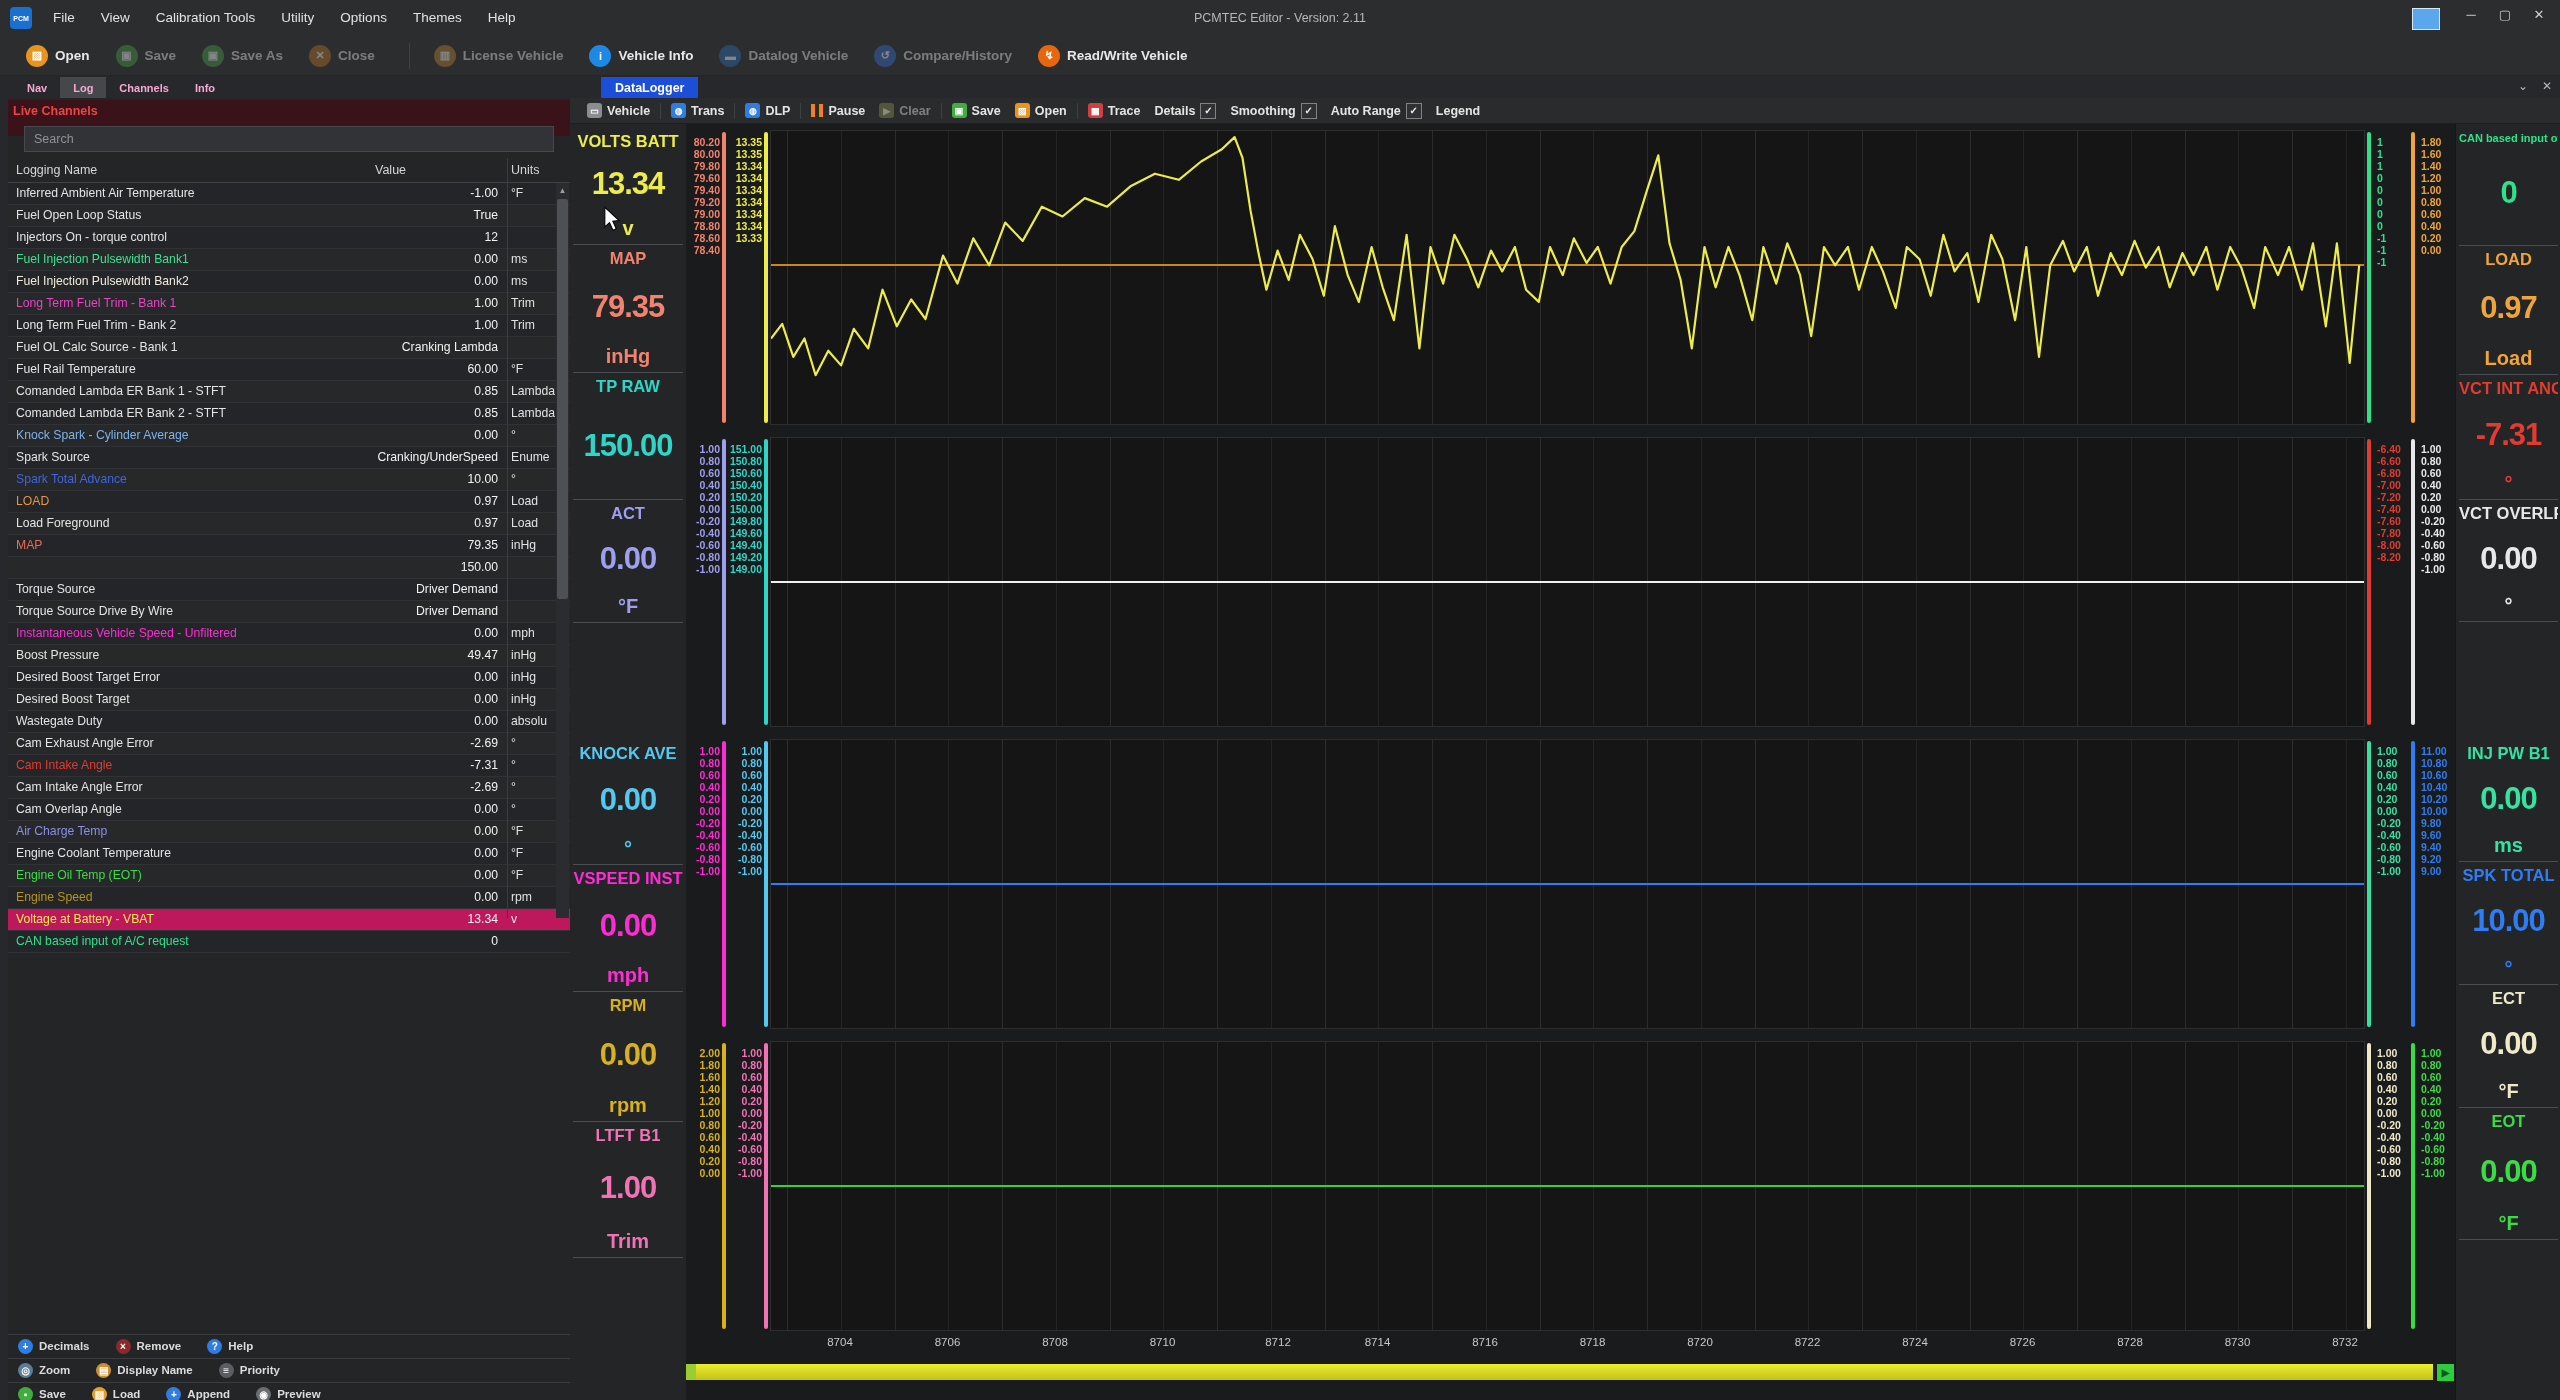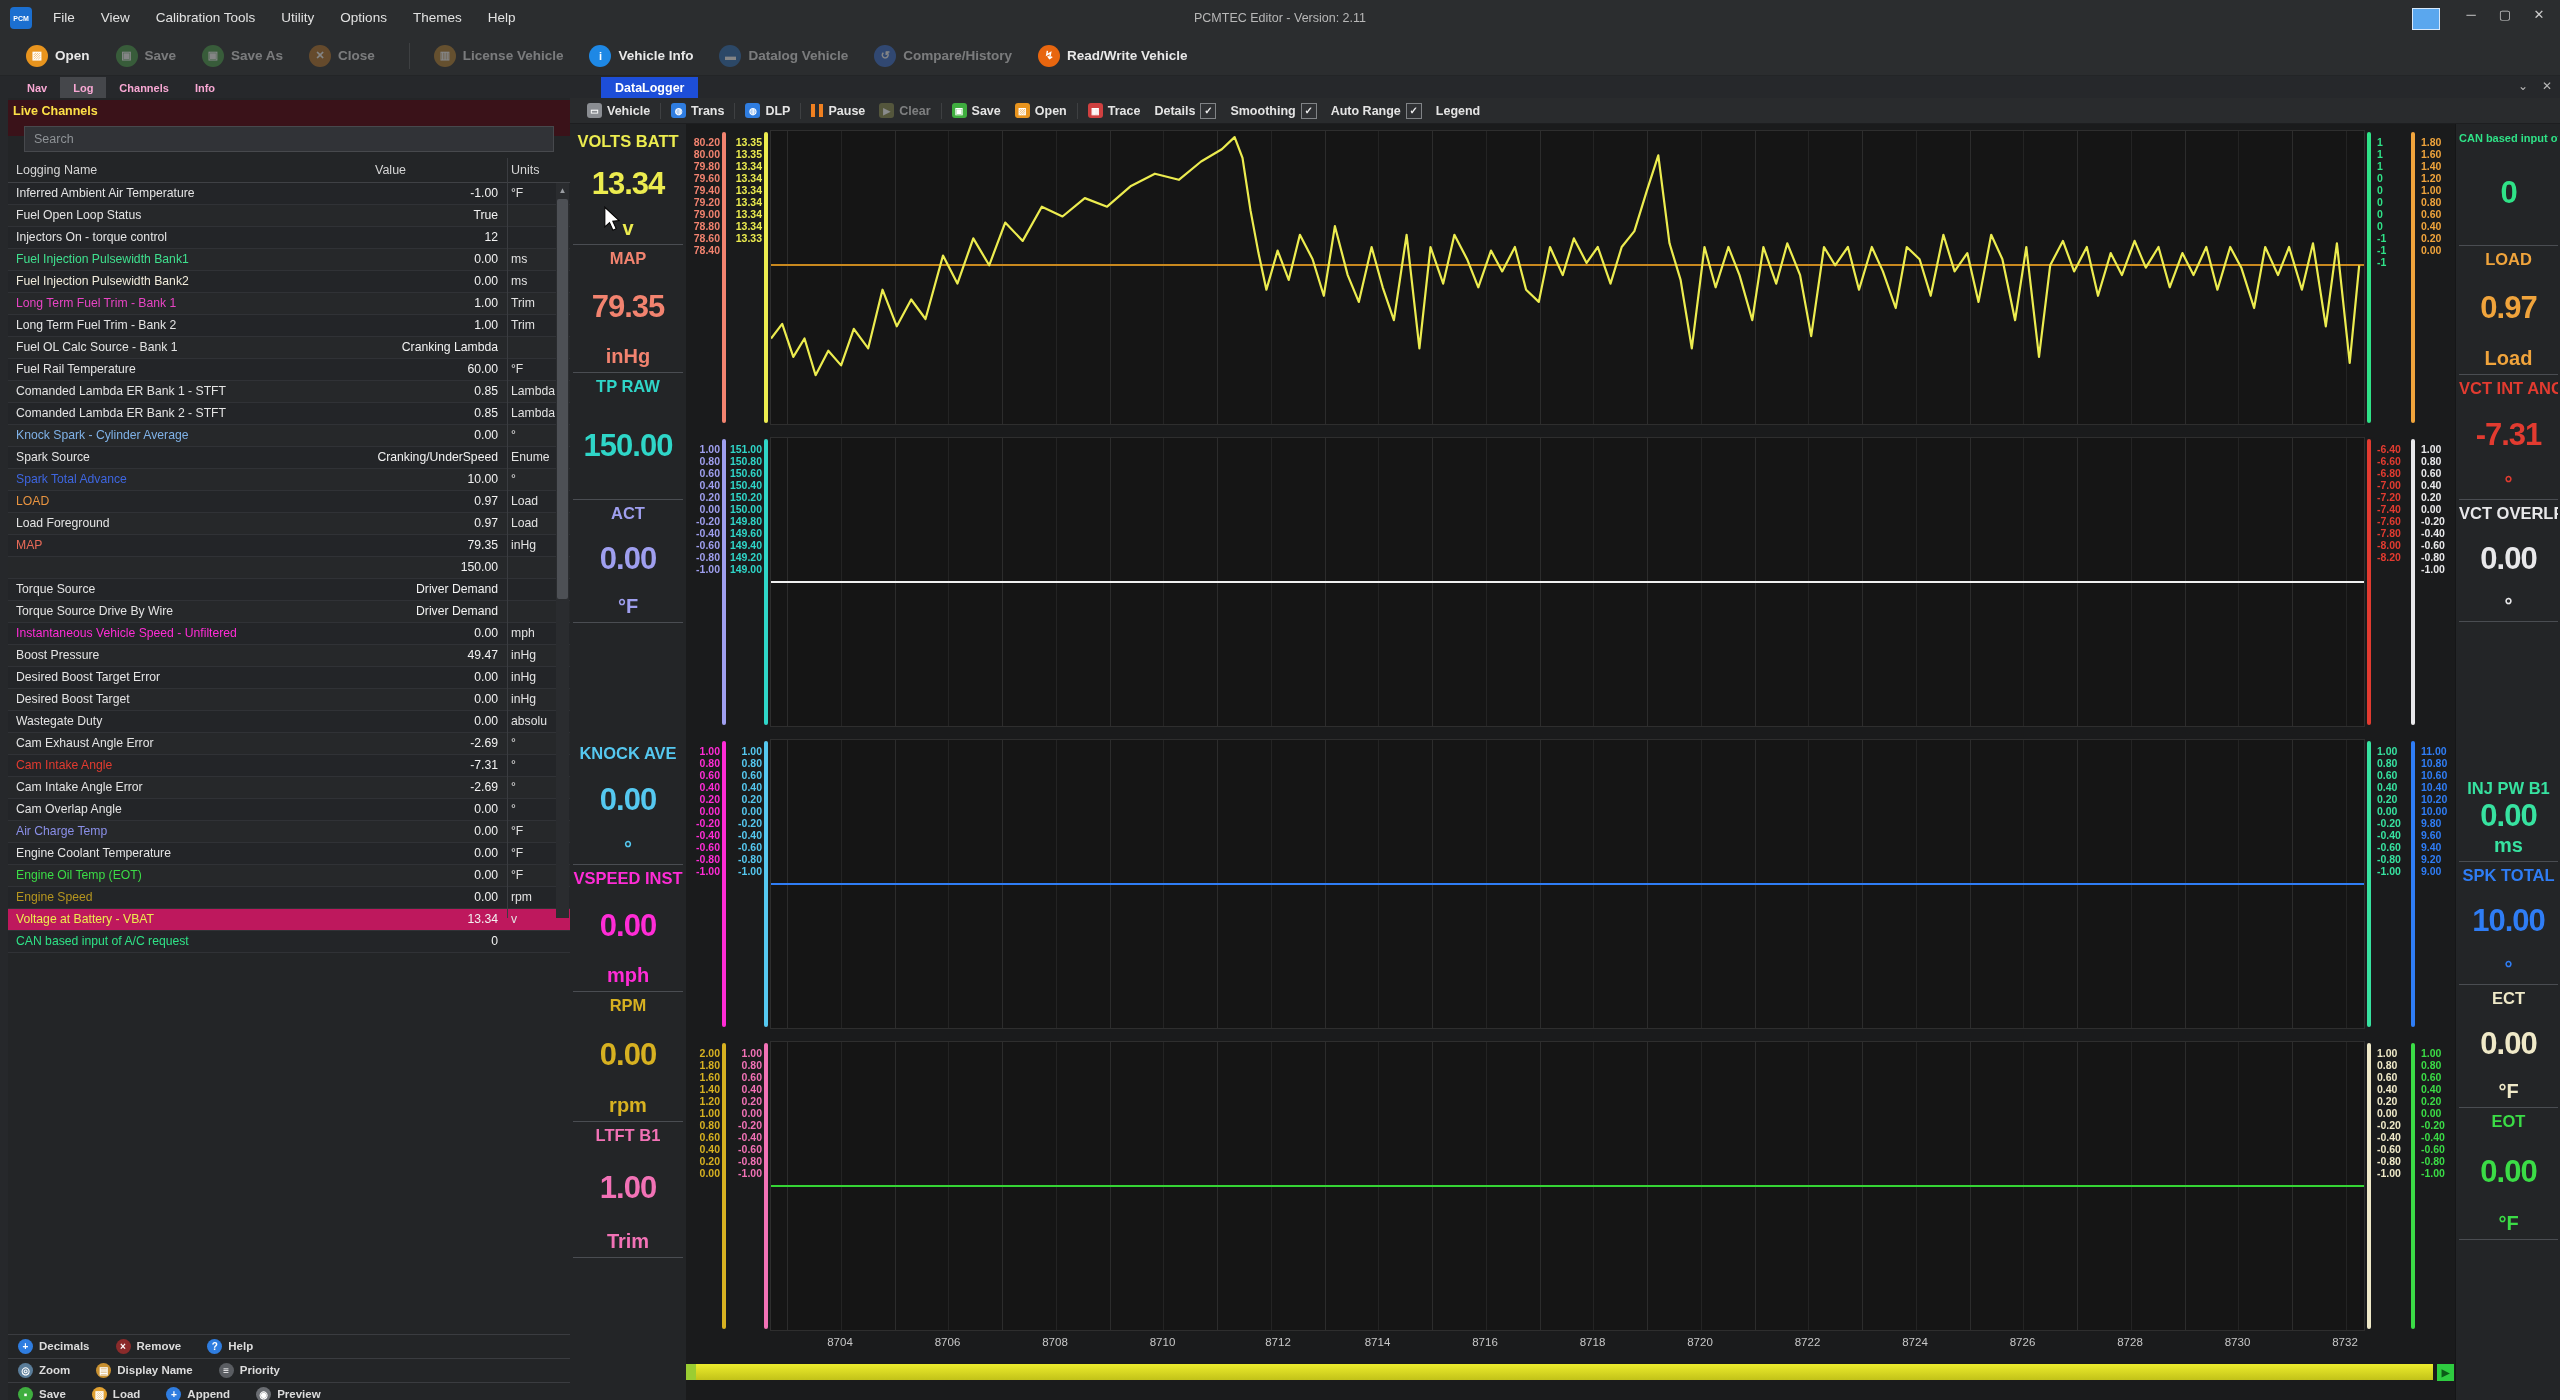--- a/index.html
+++ b/index.html
@@ -36,21 +36,21 @@
   .ltab{display:inline-block;padding:0 13px;line-height:23px;font-size:11px;color:#f9a8d4;font-weight:bold;}
   .ltab.active{background:#45474b;}
   .lefttabs{position:absolute;left:14px;top:0;}
   .dltab{position:absolute;left:601px;top:0;height:23px;line-height:23px;padding:0 14px;
          background:#1d4ed8;color:#fff;font-size:12.5px;font-weight:bold;}
   .tabrow-icons{position:absolute;right:8px;top:2px;display:flex;gap:14px;color:#b8b8b8;font-size:12px;}
 
   
   .leftpanel{position:absolute;left:8px;top:98px;width:562px;height:1302px;background:#232527;overflow:hidden;}
   .lc-header{position:absolute;left:0;top:2px;width:562px;height:36px;background:#3a1219;
-             color:#fde047;font-size:12.5px;font-weight:bold;line-height:22px;padding-left:5px;box-sizing:border-box;}
+             color:#ef4444;font-size:12.5px;font-weight:bold;line-height:22px;padding-left:5px;box-sizing:border-box;}
   .searchbox{position:absolute;left:16px;top:28px;width:530px;height:26px;background:#313337;
              border:1px solid #47494d;box-sizing:border-box;color:#e6e6e6;font-size:12.5px;
              padding:0 9px;font-family:"Liberation Sans",sans-serif;}
   .searchbox::placeholder{color:#8e9296;}
   .theader{position:absolute;left:0;top:60px;width:562px;height:24px;border-bottom:1px solid #3f4145;
            font-size:12.5px;color:#d6d6d6;}
   .theader span{position:absolute;line-height:24px;}
   .th-name{left:8px;} .th-value{left:367px;} .th-units{left:503px;}
   .rows{position:absolute;left:0;top:85px;width:562px;}
   .trow{position:relative;height:21px;border-bottom:1px solid #303236;font-size:12.2px;background:#26282a;}
@@ -488,21 +488,21 @@
       <div class="gcell" style="top: 277px; height: 125px; color: rgb(226, 59, 48);">
         <div class="glabel">VCT INT ANG</div>
         <div class="gvalue">-7.31</div>
         <div class="gunit">°</div>
       </div>
       <div class="gcell" style="top: 402px; height: 122px; color: rgb(232, 232, 234);">
         <div class="glabel">VCT OVERLP</div>
         <div class="gvalue">0.00</div>
         <div class="gunit">°</div>
       </div>
-      <div class="gcell" style="top: 642px; height: 122px; color: rgb(55, 226, 160); justify-content: flex-end;">
+      <div class="gcell" style="top: 642px; height: 122px; color: rgb(55, 226, 160);">
         <div class="glabel">INJ PW B1</div>
         <div class="gvalue">0.00</div>
         <div class="gunit">ms</div>
       </div>
       <div class="gcell" style="top: 764px; height: 123px; color: rgb(47, 125, 245);">
         <div class="glabel">SPK TOTAL</div>
         <div class="gvalue">10.00</div>
         <div class="gunit">°</div>
       </div>
       <div class="gcell" style="top: 887px; height: 123px; color: rgb(239, 233, 200);">

